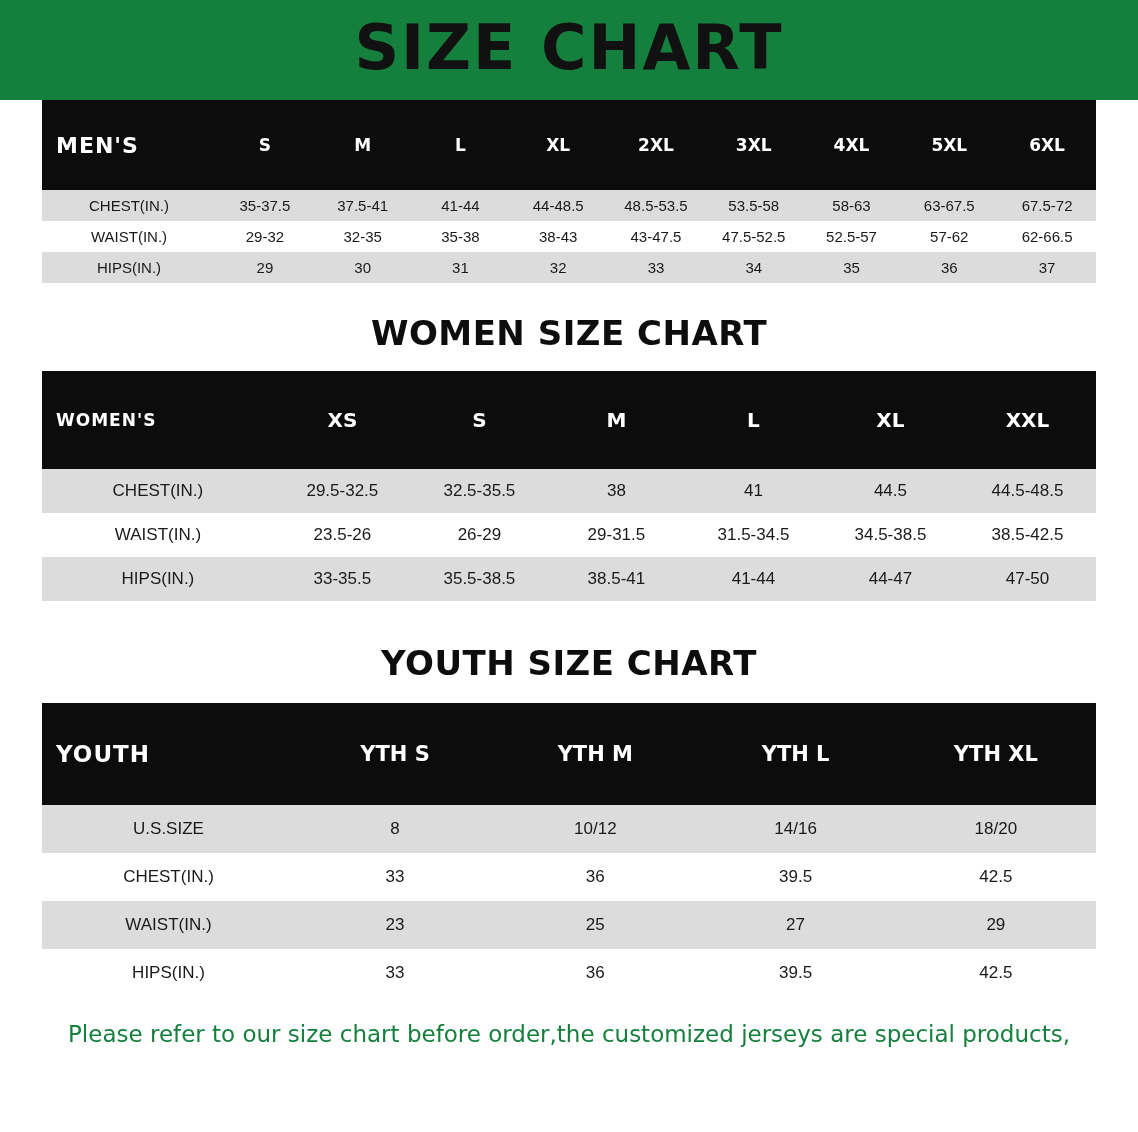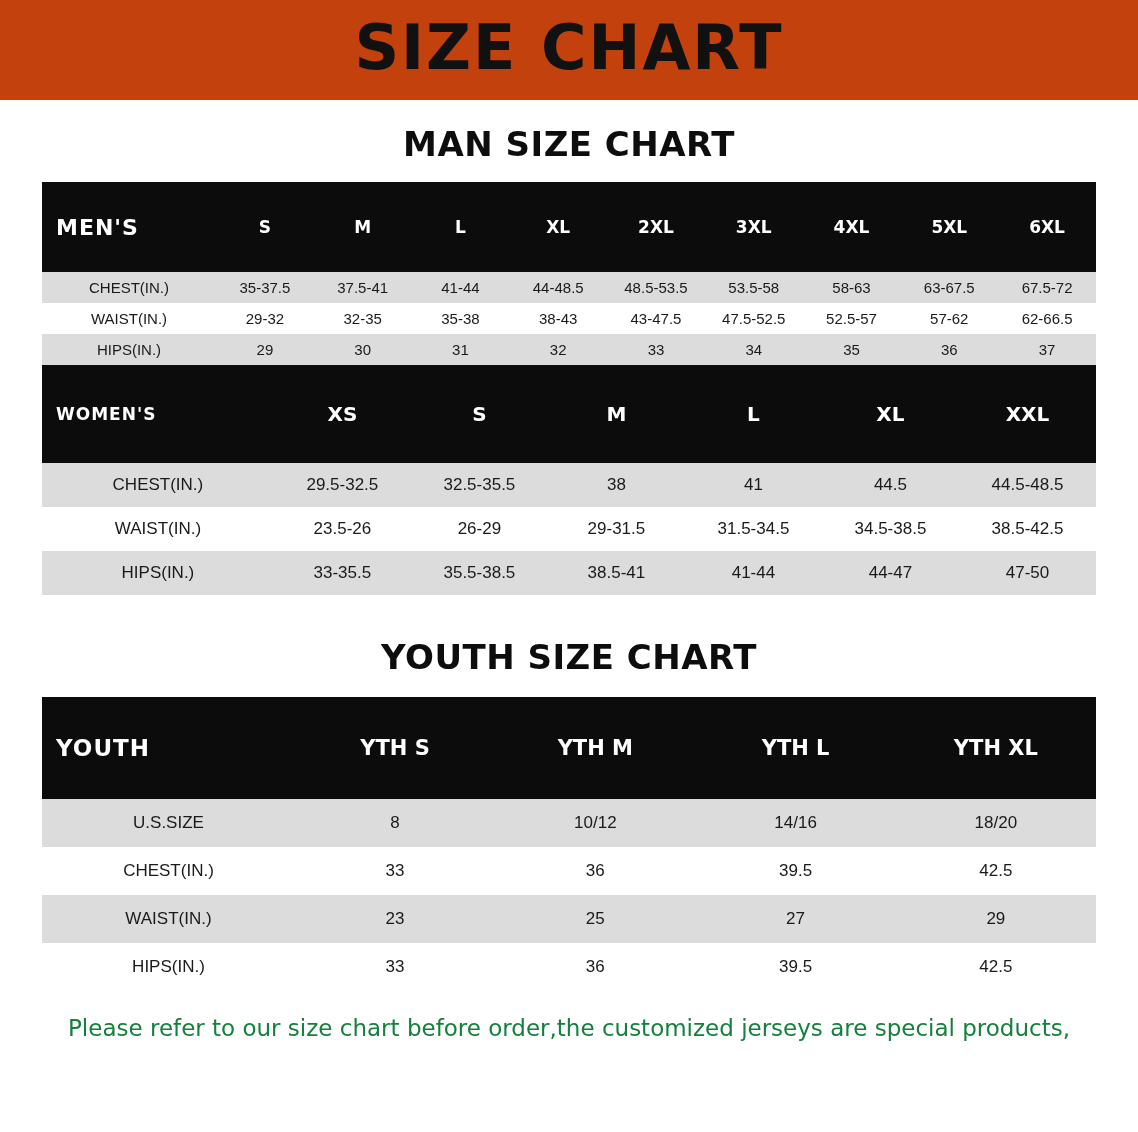--- a/index.html
+++ b/index.html
@@ -16,21 +16,21 @@
   .page {
     position: relative;
     width: 1138px;
     height: 1132px;
     background: #ffffff;
   }
 
   
   .banner {
     height: 100px;
-    background: #c2410c;
+    background: #15803d;
     display: flex;
     align-items: center;
     justify-content: center;
   }
   .banner-title {
     font-family: "DejaVu Sans", sans-serif;
     font-weight: bold;
     font-size: 62px;
     letter-spacing: 2px;
     color: #111111;
@@ -113,21 +113,20 @@
 </style>
 </head>
 <body>
 
 <div class="page">
 
   <div class="banner">
     <div class="banner-title">SIZE CHART</div>
   </div>
 
-  <div class="section-title man">MAN SIZE CHART</div>
   <div class="table-wrap">
     <table class="size-table" id="men-table">
       <colgroup>
         <col style="width:16.5%">
         <col span="9" style="width:9.27%">
       </colgroup>
       <thead>
         <tr>
           <th class="label-col">MEN'S</th>
           <th>S</th>
@@ -175,20 +174,21 @@
           <td>33</td>
           <td>34</td>
           <td>35</td>
           <td>36</td>
           <td>37</td>
         </tr>
       </tbody>
     </table>
   </div>
 
+  <div class="section-title women">WOMEN SIZE CHART</div>
   <div class="table-wrap">
     <table class="size-table" id="women-table">
       <colgroup>
         <col style="width:22%">
         <col span="6" style="width:13%">
       </colgroup>
       <thead>
         <tr>
           <th class="label-col">WOMEN'S</th>
           <th>XS</th>

